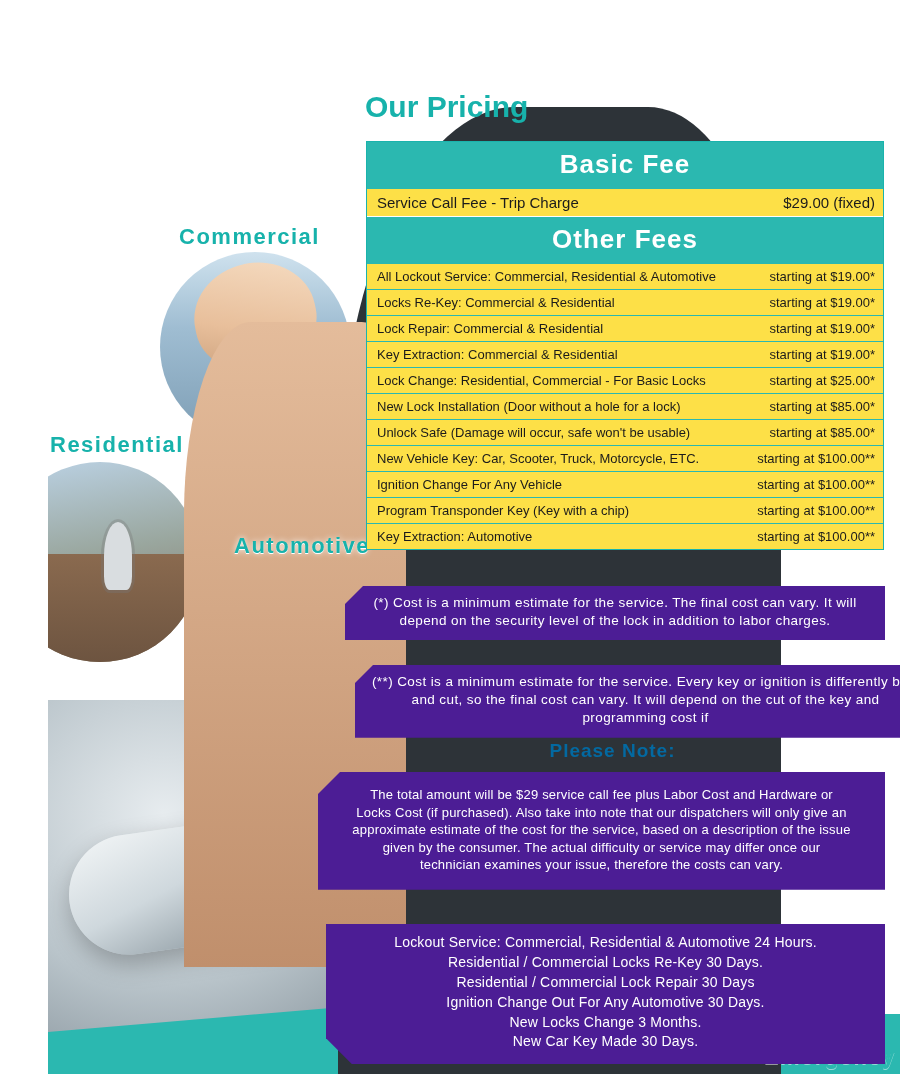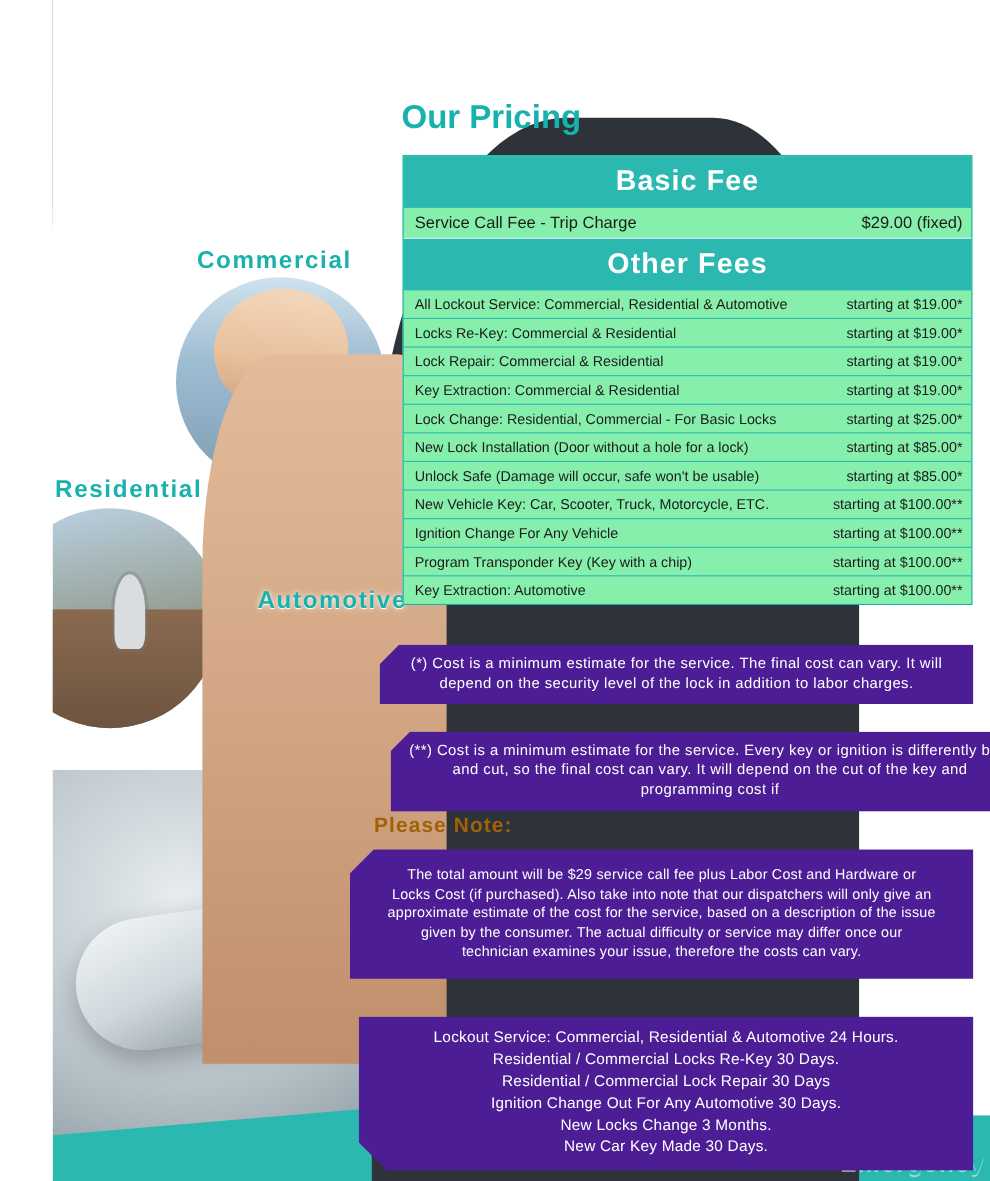--- a/index.html
+++ b/index.html
@@ -248,21 +248,21 @@
     font-weight: bold;
     color: #17b2ab;
   }
 
   .pricing-table {
     position: absolute;
     left: 366px;
     top: 141px;
     width: 518px;
     border: 1px solid #1ab3ac;
-    background: #86efac;
+    background: #fde047;
     box-sizing: border-box;
   }
   .band {
     background: #2bb8b0;
     color: #ffffff;
     text-align: center;
     font-size: 26px;
     font-weight: bold;
     letter-spacing: 1px;
     padding: 7px 0 9px;
@@ -317,24 +317,24 @@
     box-sizing: border-box;
     font-size: 13.5px;
     letter-spacing: .4px;
     clip-path: polygon(18px 0, 100% 0, 100% 100%, 0 100%, 0 18px);
   }
   .please-note-title {
     position: absolute;
     left: 340px;
     top: 740px;
     width: 545px;
-    text-align: left;
+    text-align: center;
     font-size: 19px;
     font-weight: bold;
-    color: #a16207;
+    color: #0369a1;
     letter-spacing: 1px;
   }
   .note-total {
     left: 318px;
     top: 772px;
     width: 567px;
     padding: 14px 34px 16px;
     box-sizing: border-box;
     font-size: 13px;
     letter-spacing: .2px;

